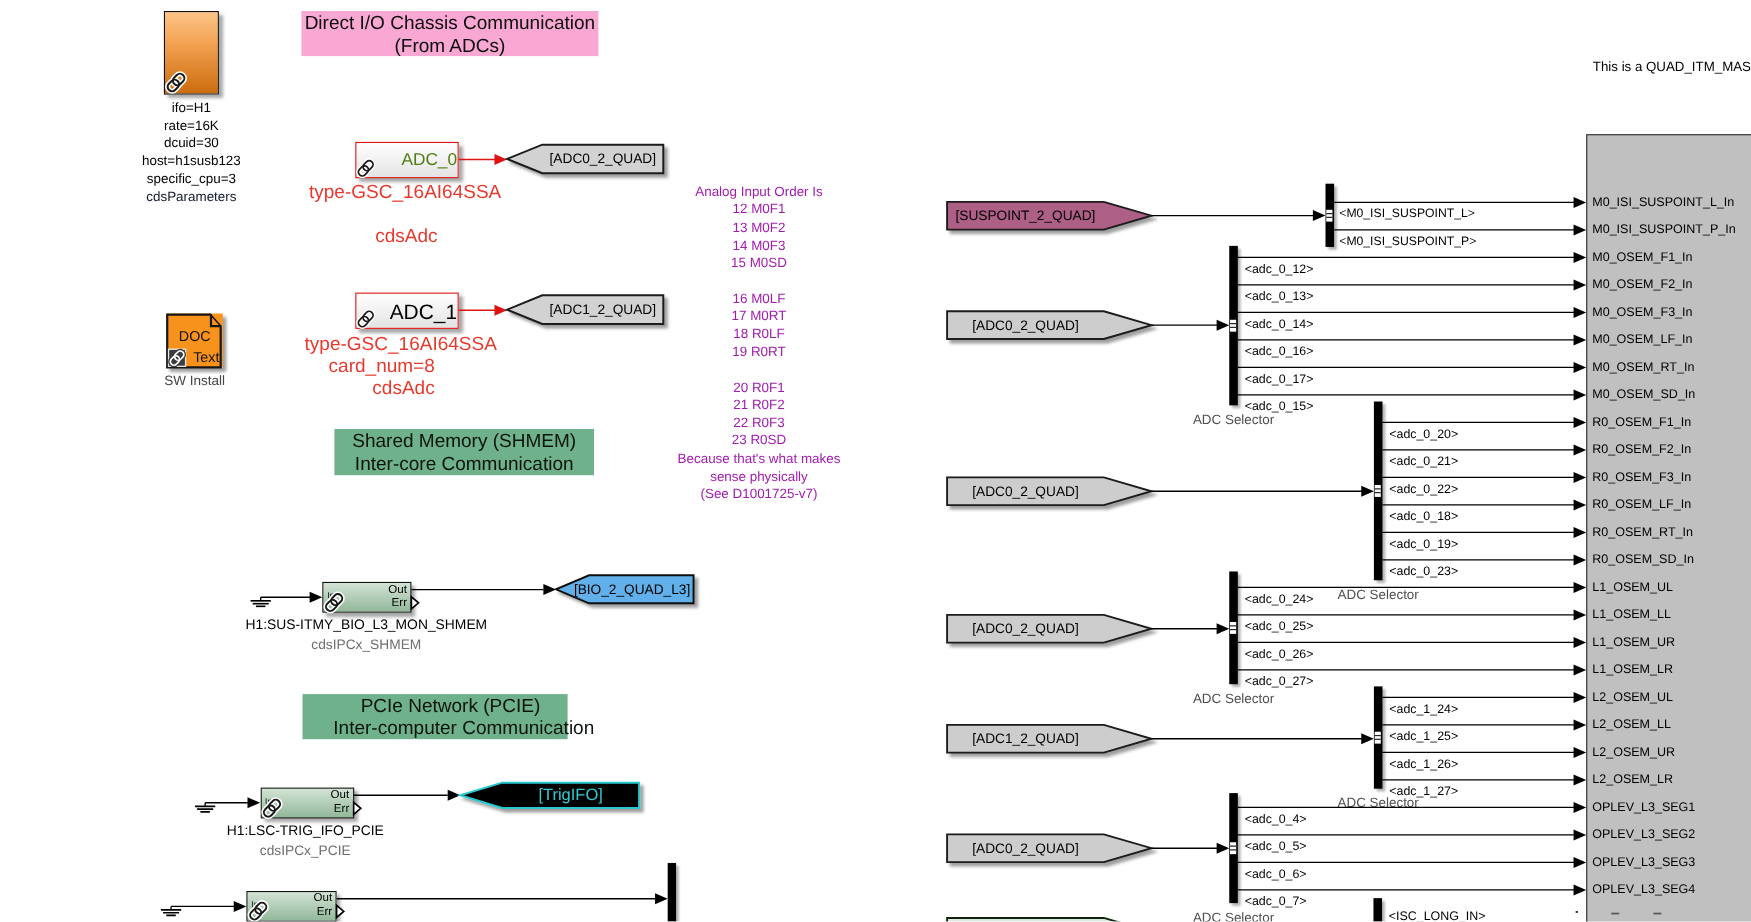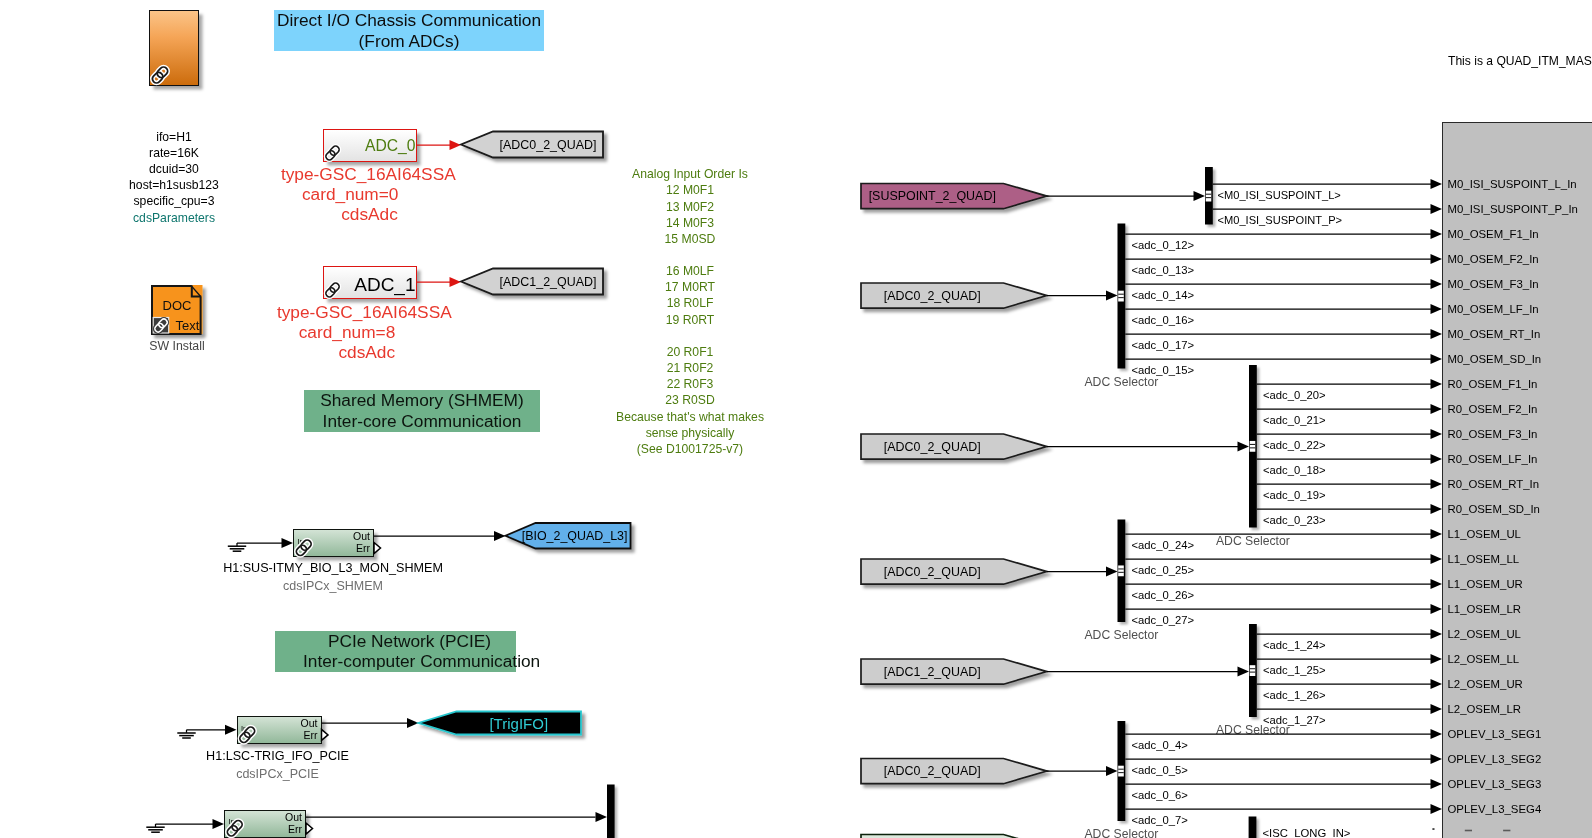--- a/index.html
+++ b/index.html
@@ -1,32 +1,31 @@
 <!DOCTYPE html>
 <html><head><meta charset="utf-8"><style>
 html,body{margin:0;padding:0;background:#fff;}
 *{box-sizing:border-box;}
 #c{position:relative;width:1592px;height:838px;overflow:hidden;font-family:"Liberation Sans",sans-serif;background:#fff;-webkit-font-smoothing:antialiased;}
 </style></head><body>
 <div id="c">
 <div style="position:absolute;left:149px;top:10px;width:50px;height:76px;background:linear-gradient(#fbc488,#f5a557 35%,#cc6c0c);border:1.6px solid #111;box-shadow:3.5px 3.5px 3px rgba(0,0,0,0.35);"></div>
-<div style="position:absolute;left:94px;top:89.5px;width:160px;text-align:center;font-size:12.2px;line-height:16.2px;color:#000;margin-top:39px;">ifo=H1<br>rate=16K<br>dcuid=30<br>host=h1susb123<br>specific_cpu=3<br><span style="color:#0f766e;">cdsParameters</span></div>
-<div style="position:absolute;left:274px;top:10px;width:270px;height:41px;background:#7dd3fc;text-align:center;font-size:17.3px;line-height:20.6px;color:#0d0d0d;white-space:nowrap;">Direct I/O Chassis Communication<br>(From ADCs)</div>
+<div style="position:absolute;left:94px;top:89.5px;width:160px;text-align:center;font-size:12.2px;line-height:16.2px;color:#000;">ifo=H1<br>rate=16K<br>dcuid=30<br>host=h1susb123<br>specific_cpu=3<br><span style="color:#0f172a;">cdsParameters</span></div>
+<div style="position:absolute;left:274px;top:10px;width:270px;height:41px;background:#f9a8d4;text-align:center;font-size:17.3px;line-height:20.6px;color:#0d0d0d;white-space:nowrap;">Direct I/O Chassis Communication<br>(From ADCs)</div>
 <div style="position:absolute;left:322.5px;top:128.5px;width:94px;height:33px;background:linear-gradient(#ffffff,#e3e3e3);border:1.7px solid #dd1512;box-shadow:3.5px 3.5px 3px rgba(0,0,0,0.35);"></div>
 <div style="position:absolute;left:322.5px;top:136.5px;width:93px;text-align:right;font-size:15.7px;color:#4d7c0f;">ADC_0</div>
 <div style="position:absolute;left:238.3px;top:161.525px;width:260px;text-align:center;font-size:17.3px;line-height:25.950000000000003px;color:#e8392e;">type-GSC_16AI64SSA</div>
-<div style="position:absolute;left:220.2px;top:182.025px;width:260px;text-align:center;font-size:17.3px;line-height:25.950000000000003px;color:#e8392e;">card_num=0</div>
 <div style="position:absolute;left:239.5px;top:202.32500000000002px;width:260px;text-align:center;font-size:17.3px;line-height:25.950000000000003px;color:#e8392e;">cdsAdc</div>
 <div style="position:absolute;left:322.5px;top:265.5px;width:94px;height:33px;background:linear-gradient(#ffffff,#e3e3e3);border:1.7px solid #dd1512;box-shadow:3.5px 3.5px 3px rgba(0,0,0,0.35);"></div>
 <div style="position:absolute;left:322.5px;top:273.5px;width:93px;text-align:right;font-size:19px;color:#000;">ADC_1</div>
 <div style="position:absolute;left:234.3px;top:299.72499999999997px;width:260px;text-align:center;font-size:17.3px;line-height:25.950000000000003px;color:#e8392e;">type-GSC_16AI64SSA</div>
 <div style="position:absolute;left:217.0px;top:320.025px;width:260px;text-align:center;font-size:17.3px;line-height:25.950000000000003px;color:#e8392e;">card_num=8</div>
 <div style="position:absolute;left:236.8px;top:340.325px;width:260px;text-align:center;font-size:17.3px;line-height:25.950000000000003px;color:#e8392e;">cdsAdc</div>
 <div style="position:absolute;left:304px;top:390px;width:236px;height:42px;background:#6fb18a;text-align:center;font-size:17.3px;line-height:20.6px;color:#0c140e;white-space:nowrap;">Shared Memory (SHMEM)<br>Inter-core Communication</div>
-<div style="position:absolute;left:590px;top:166.2px;width:200px;text-align:center;font-size:12.2px;line-height:16.15px;color:#4d7c0f;">Analog Input Order Is<br>12 M0F1<br>13 M0F2<br>14 M0F3<br>15 M0SD<br>&nbsp;<br>16 M0LF<br>17 M0RT<br>18 R0LF<br>19 R0RT<br>&nbsp;<br>20 R0F1<br>21 R0F2<br>22 R0F3<br>23 R0SD<br>Because that's what makes<br>sense physically<br>(See D1001725-v7)</div>
+<div style="position:absolute;left:590px;top:166.2px;width:200px;text-align:center;font-size:12.2px;line-height:16.15px;color:#a21caf;">Analog Input Order Is<br>12 M0F1<br>13 M0F2<br>14 M0F3<br>15 M0SD<br>&nbsp;<br>16 M0LF<br>17 M0RT<br>18 R0LF<br>19 R0RT<br>&nbsp;<br>20 R0F1<br>21 R0F2<br>22 R0F3<br>23 R0SD<br>Because that's what makes<br>sense physically<br>(See D1001725-v7)</div>
 <div style="position:absolute;left:293px;top:529px;width:81px;height:28px;background:linear-gradient(#d3e3d5,#92b89a);border:1.8px solid #0f140f;box-shadow:3.5px 3.5px 3px rgba(0,0,0,0.35);"></div>
 <div style="position:absolute;left:275px;top:630.5px;width:241px;height:41.5px;background:#6fb18a;text-align:center;font-size:17.3px;line-height:20.6px;color:#0c140e;white-space:nowrap;padding-left:28px;">PCIe Network (PCIE)<br>Inter-computer Communication</div>
 <div style="position:absolute;left:236.5px;top:715.5px;width:85px;height:28.5px;background:linear-gradient(#d3e3d5,#92b89a);border:1.8px solid #0f140f;box-shadow:3.5px 3.5px 3px rgba(0,0,0,0.35);"></div>
 <div style="position:absolute;left:224px;top:809.5px;width:82px;height:28px;background:linear-gradient(#d3e3d5,#92b89a);border:1.8px solid #0f140f;box-shadow:3.5px 3.5px 3px rgba(0,0,0,0.35);"></div>
 <div style="position:absolute;left:1442px;top:122px;width:200px;height:760px;background:#c0c0c0;border:1.3px solid #2a2a2a;"></div>
 <svg width="1592" height="838" style="position:absolute;left:0;top:0;" font-family="Liberation Sans, sans-serif">
 <defs>
         <filter id="sh" x="-20%" y="-20%" width="150%" height="160%">
           <feDropShadow dx="3.2" dy="3.2" stdDeviation="1.6" flood-color="#000" flood-opacity="0.38"></feDropShadow>
         </filter>

